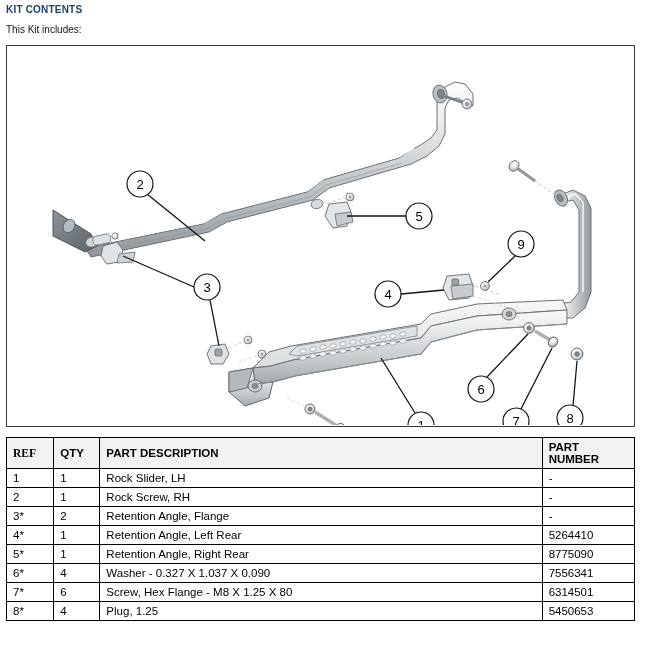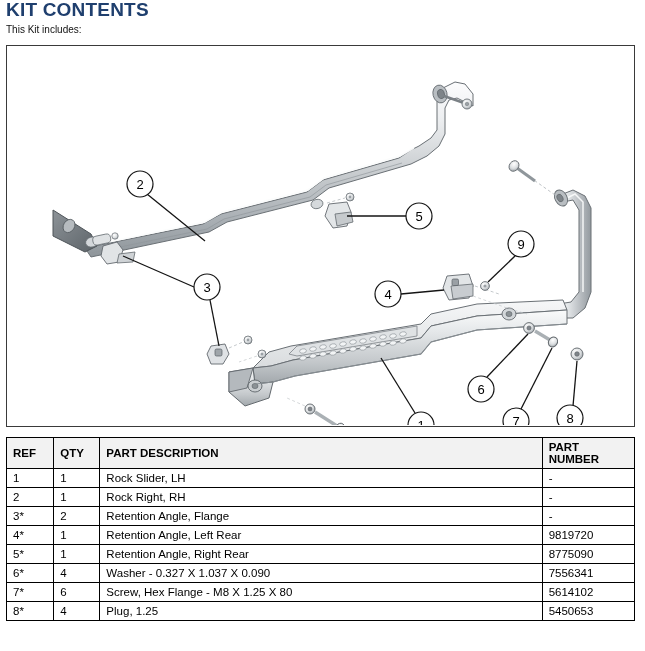--- a/index.html
+++ b/index.html
@@ -18,21 +18,21 @@
     position: relative;
     width: 645px;
     height: 651px;
   }
 
   
   .kit-title {
     position: absolute;
     left: 6px;
     top: 0px;
-    font-size: 19px;
+    font-size: 10px;
     font-weight: bold;
     letter-spacing: 0.2px;
     color: #1f3f6e;
     line-height: 20px;
   }
   .kit-subtitle {
     position: absolute;
     left: 6px;
     top: 22px;
     font-size: 10px;
@@ -72,21 +72,21 @@
     vertical-align: middle;
     height: 18px;
     box-sizing: border-box;
     background: #ffffff;
   }
   .parts-table th {
     font-weight: bold;
     background: #f2f2f2;
     font-size: 11.5px;
   }
-  .col-ref   { width: 46px; }
+  .col-ref   { width: 46px; font-family: Liberation Serif, serif; }
   .col-qty   { width: 45px; }
   .col-desc  { width: 431px; }
   .col-pn    { width: 90px; }
 </style>
 </head>
 <body>
 
 <div class="page">
 
   <div class="kit-title">KIT CONTENTS</div>
@@ -331,52 +331,52 @@
     <tbody>
       <tr>
         <td>1</td>
         <td>1</td>
         <td>Rock Slider, LH</td>
         <td>-</td>
       </tr>
       <tr>
         <td>2</td>
         <td>1</td>
-        <td>Rock Right, RH</td>
+        <td>Rock Screw, RH</td>
         <td>-</td>
       </tr>
       <tr>
         <td>3*</td>
         <td>2</td>
         <td>Retention Angle, Flange</td>
         <td>-</td>
       </tr>
       <tr>
         <td>4*</td>
         <td>1</td>
         <td>Retention Angle, Left Rear</td>
-        <td>9819720</td>
+        <td>5264410</td>
       </tr>
       <tr>
         <td>5*</td>
         <td>1</td>
         <td>Retention Angle, Right Rear</td>
         <td>8775090</td>
       </tr>
       <tr>
         <td>6*</td>
         <td>4</td>
         <td>Washer - 0.327 X 1.037 X 0.090</td>
         <td>7556341</td>
       </tr>
       <tr>
         <td>7*</td>
         <td>6</td>
         <td>Screw, Hex Flange - M8 X 1.25 X 80</td>
-        <td>5614102</td>
+        <td>6314501</td>
       </tr>
       <tr>
         <td>8*</td>
         <td>4</td>
         <td>Plug, 1.25</td>
         <td>5450653</td>
       </tr>
     </tbody>
   </table>
 

